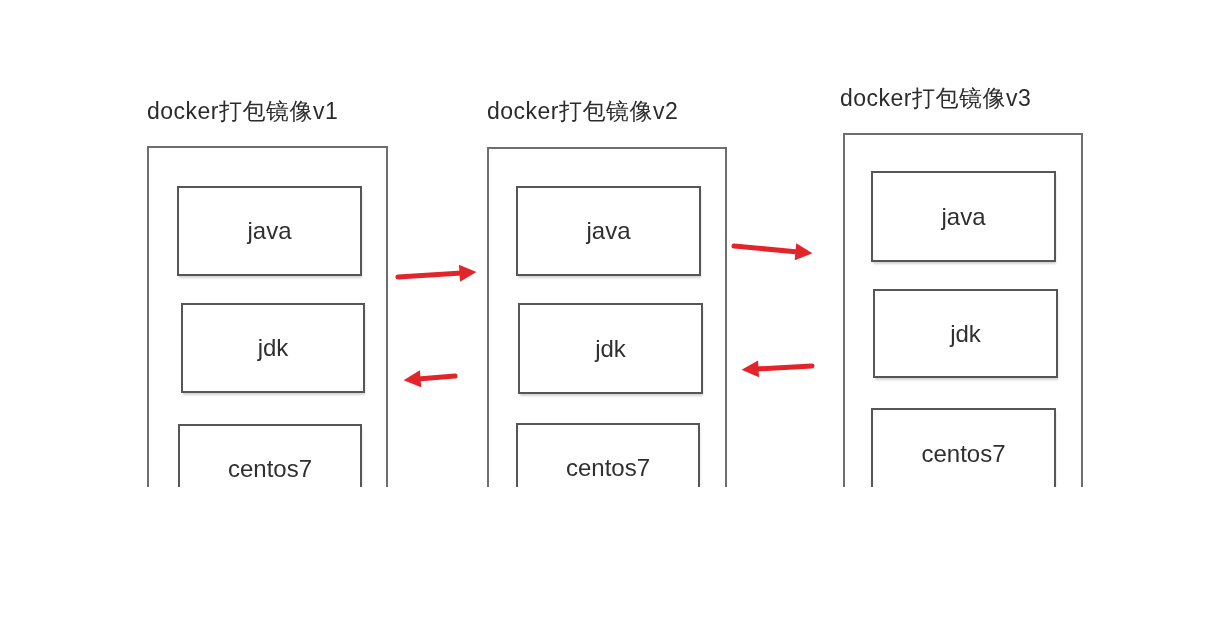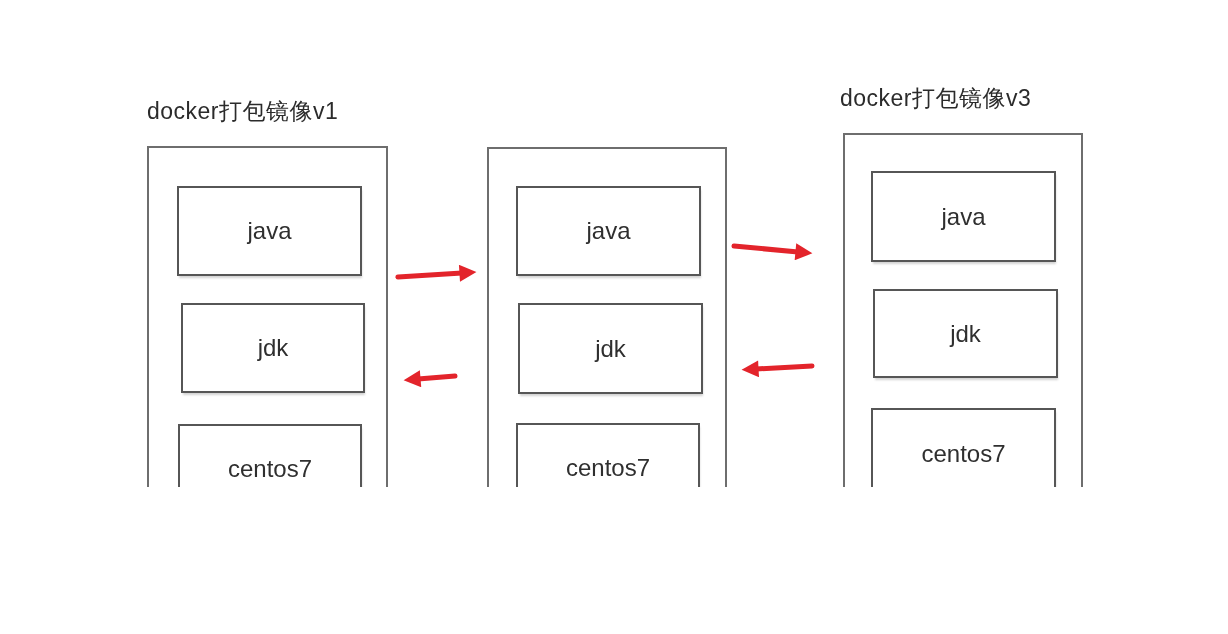--- a/index.html
+++ b/index.html
@@ -84,20 +84,21 @@
 <body>
 
 <div class="canvas">
 
   <div class="col-title" id="title-v1">docker打包镜像v1</div>
   <div class="outer-box" id="outer-v1"></div>
   <div class="layer-box" id="v1-java">java</div>
   <div class="layer-box" id="v1-jdk">jdk</div>
   <div class="layer-box" id="v1-centos7">centos7</div>
 
+  <div class="col-title" id="title-v2">docker打包镜像v2</div>
   <div class="outer-box" id="outer-v2"></div>
   <div class="layer-box" id="v2-java">java</div>
   <div class="layer-box" id="v2-jdk">jdk</div>
   <div class="layer-box" id="v2-centos7">centos7</div>
 
   <div class="col-title" id="title-v3">docker打包镜像v3</div>
   <div class="outer-box" id="outer-v3"></div>
   <div class="layer-box" id="v3-java">java</div>
   <div class="layer-box" id="v3-jdk">jdk</div>
   <div class="layer-box" id="v3-centos7">centos7</div>

